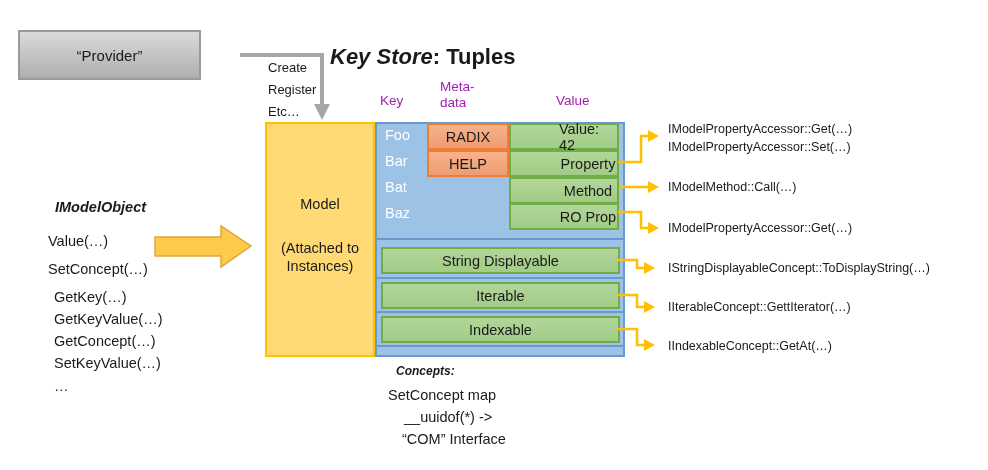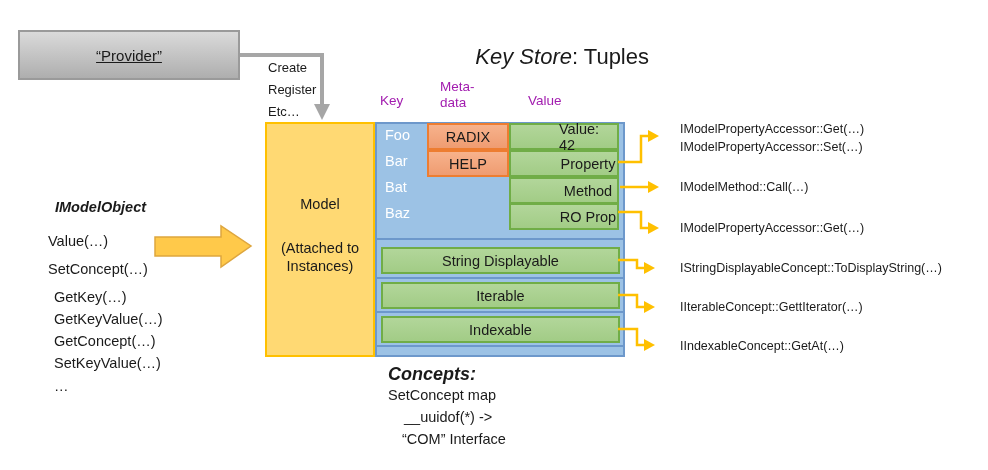--- a/index.html
+++ b/index.html
@@ -4,31 +4,30 @@
 <style>
   * { box-sizing: border-box; margin: 0; padding: 0; }
   body { background: #fff; }
   .canvas {
     position: relative; width: 988px; height: 470px;
     background: #ffffff; overflow: hidden;
     font-family: "Liberation Sans", sans-serif; color: #1a1a1a;
   }
   .abs { position: absolute; }
   .provider-box {
-    left: 18px; top: 30px; width: 222px; height: 50px;
+    left: 18px; top: 30px; width: 183px; height: 50px;
     background: linear-gradient(#dadada, #aeaeae);
     border: 2px solid #9a9a9a;
     display: flex; align-items: center; justify-content: center;
     font-size: 15px;
-    text-decoration: underline;
   }
   .flow-label { left: 268px; font-size: 13px; text-align: center; }
   .page-title {
-    left: 319px; top: 44px; width: 330px; text-align: right;
-    font-size: 22px; font-weight: normal; white-space: nowrap;
+    left: 330px; top: 44px; width: 330px; text-align: left;
+    font-size: 22px; font-weight: bold; white-space: nowrap;
   }
   .page-title .emph { font-style: italic; }
   .col-header { font-size: 13.5px; color: #a21caf; }
   .model-box {
     left: 265px; top: 122px; width: 110px; height: 235px;
     background: #FFD973; border: 2px solid #FFC000;
   }
   .model-title { left: 0; right: 0; top: 72px; text-align: center; font-size: 14.5px; }
   .model-note { left: 0; right: 0; text-align: center; font-size: 14.5px; }
   .store-box {
@@ -48,24 +47,24 @@
     background: linear-gradient(#B2D69A, #A2CC86);
     border: 2px solid #70AD47;
     display: flex; align-items: center; justify-content: center; font-size: 14.5px; padding-left: 48px;
   }
   .concept-row {
     left: 381px; width: 239px; height: 27px;
     background: linear-gradient(#B2D69A, #A2CC86);
     border: 2px solid #70AD47;
     display: flex; align-items: center; justify-content: center; font-size: 14.5px;
   }
-  .callout { left: 668px; font-size: 12.5px; white-space: nowrap; margin-left: 12px; }
+  .callout { left: 668px; font-size: 12.5px; white-space: nowrap; }
   .lp-heading { left: 55px; top: 199px; font-size: 14.5px; font-weight: bold; font-style: italic; }
   .lp-item { font-size: 14.5px; }
-  .fn-heading { left: 388px; top: 364px; font-size: 18px; font-weight: bold; font-style: italic; }
+  .fn-heading { left: 396px; top: 364px; font-size: 12px; font-weight: bold; font-style: italic; }
   .fn-line { font-size: 14.5px; }
   svg.overlay { position: absolute; left: 0; top: 0; pointer-events: none; }
 </style>
 </head>
 <body>
 
 <div class="canvas">
 
   <div class="abs provider-box">
     <span>“Provider”</span>
@@ -77,21 +76,21 @@
 
   <div class="abs page-title">
     <span class="emph">Key Store</span><span>: Tuples</span>
   </div>
 
   <div class="abs col-header" style="left:380px; top:93px;">Key</div>
   <div class="abs col-header" style="left:440px; top:79px; line-height:1.2;">
     <div>Meta-</div>
     <div>data</div>
   </div>
-  <div class="abs col-header" style="left:528px; top:93px;">Value</div>
+  <div class="abs col-header" style="left:556px; top:93px;">Value</div>
 
   <div class="abs model-box">
     <div class="abs model-title">Model</div>
     <div class="abs model-note" style="top:116px">(Attached to</div>
     <div class="abs model-note" style="top:134px">Instances)</div>
   </div>
 
   <div class="abs store-box">
     <div class="abs store-divider" style="top:114px"></div>
     <div class="abs store-divider" style="top:153px"></div>

